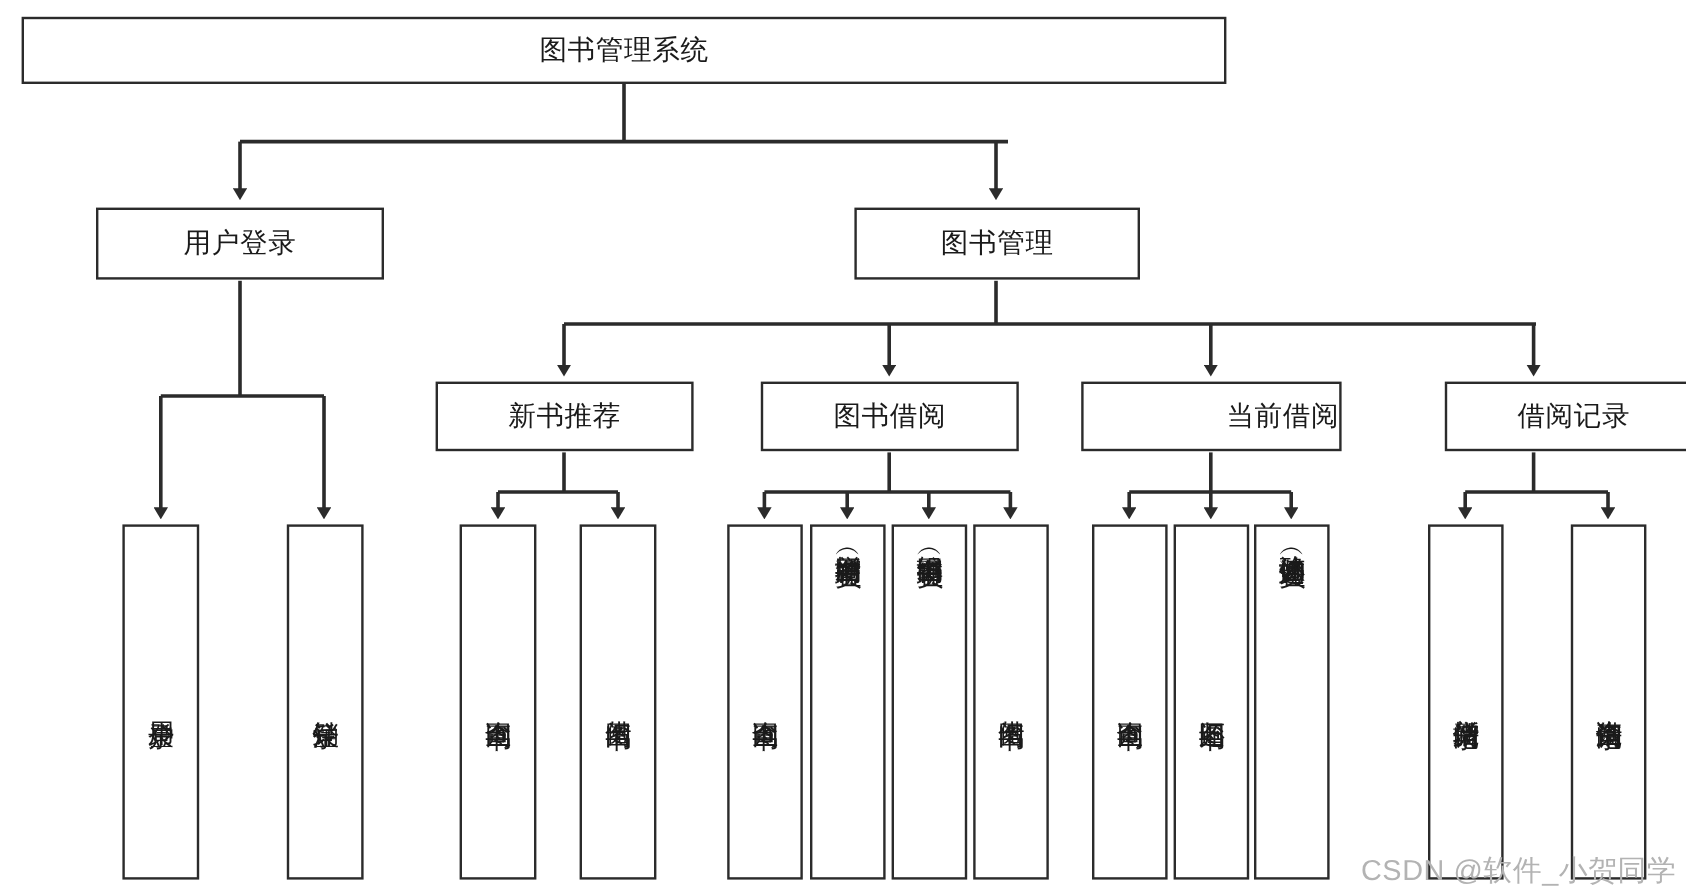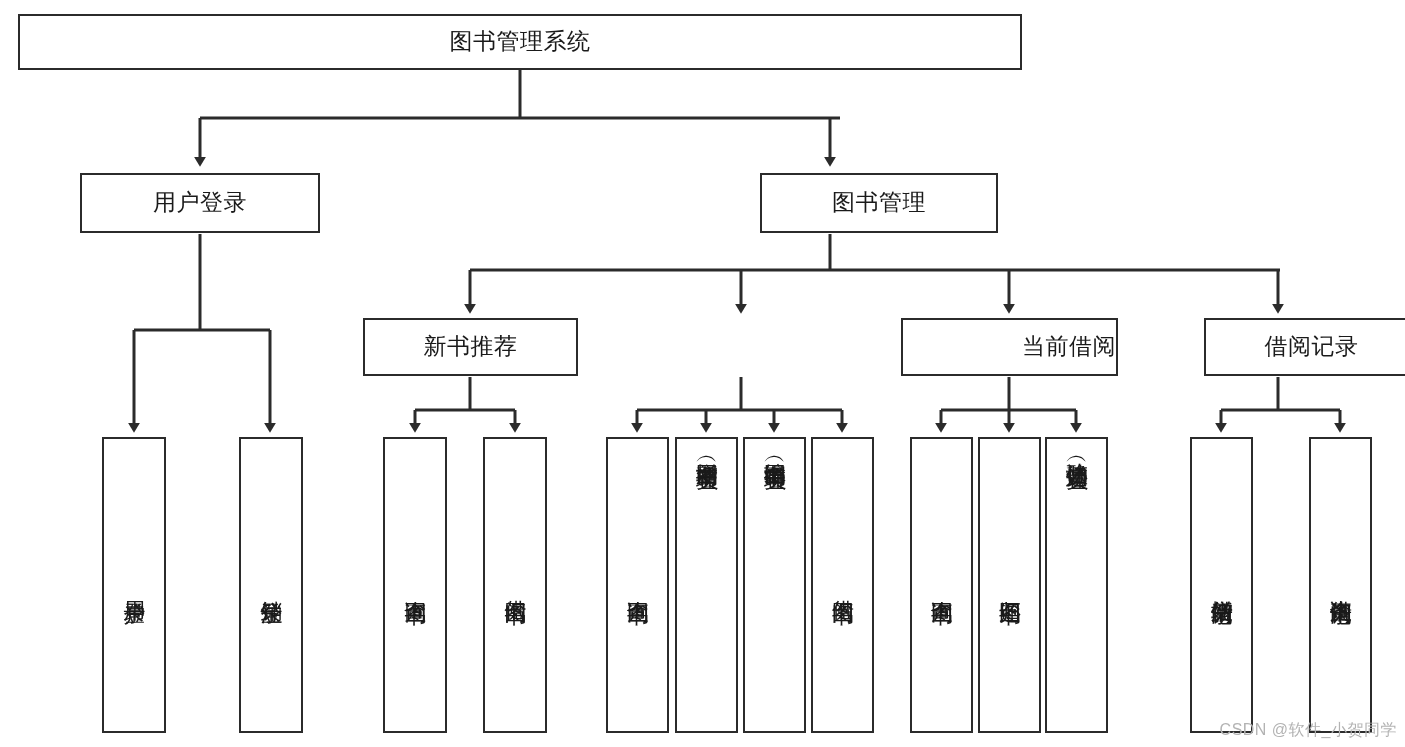--- a/index.html
+++ b/index.html
@@ -55,21 +55,21 @@
     text-orientation: upright;
     font-size: 22px;
     line-height: 1.22;
     letter-spacing: 1px;
     white-space: nowrap;
   }
   #watermark {
     position: absolute;
     right: 8px;
     bottom: 6px;
-    font-size: 16px;
+    font-size: 24px;
     color: #b3b3b3;
     white-space: nowrap;
     letter-spacing: 0.5px;
   }
 </style>
 </head>
 <body>
 
 <div id="canvas">
 
@@ -123,26 +123,29 @@
     </g>
   </svg>
 
   <div class="node horiz" style="left:18px; top:14px; width:1004px; height:56px;">
     <span class="node-label">图书管理系统</span>
   </div>
 
   <div class="node horiz" style="left:80px; top:173px; width:240px; height:60px;">
     <span class="node-label">用户登录</span>
   </div>
-  <div class="node horiz" style="left:712px; top:173px; width:238px; height:60px;margin-left:48px;">
+  <div class="node horiz" style="left:712px; top:173px; width:238px; height:60px;">
     <span class="node-label">图书管理</span>
   </div>
 
   <div class="node horiz" style="left:363px; top:318px; width:215px; height:58px;align-items:center;">
     <span class="node-label">新书推荐</span>
+  </div>
+  <div class="node horiz" style="left:634px; top:318px; width:215px; height:58px;">
+    <span class="node-label">图书借阅</span>
   </div>
   <div class="node horiz" style="left:901px; top:318px; width:217px; height:58px;justify-content:flex-end;">
     <span class="node-label">当前借阅</span>
   </div>
   <div class="node horiz" style="left:1204px; top:318px; width:215px; height:58px;">
     <span class="node-label">借阅记录</span>
   </div>
 
   <div class="node vert centered" style="left:102px; top:437px; width:64px; height:296px;">
     <span class="node-label">用户登录</span>

